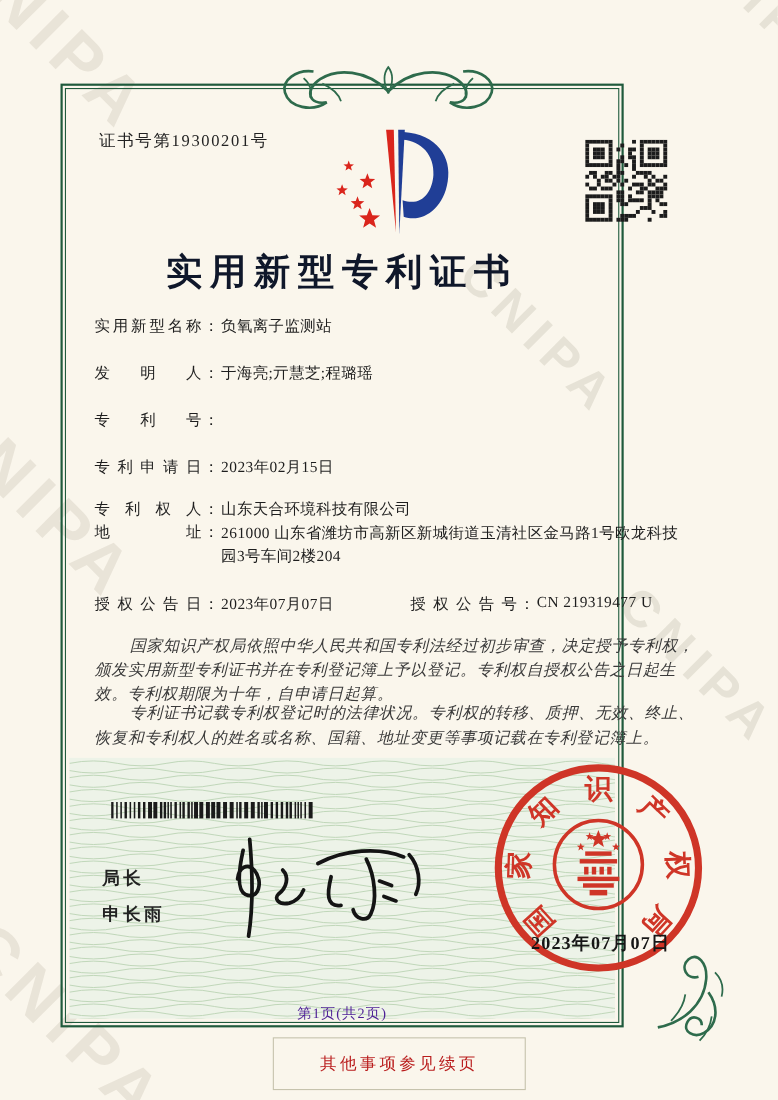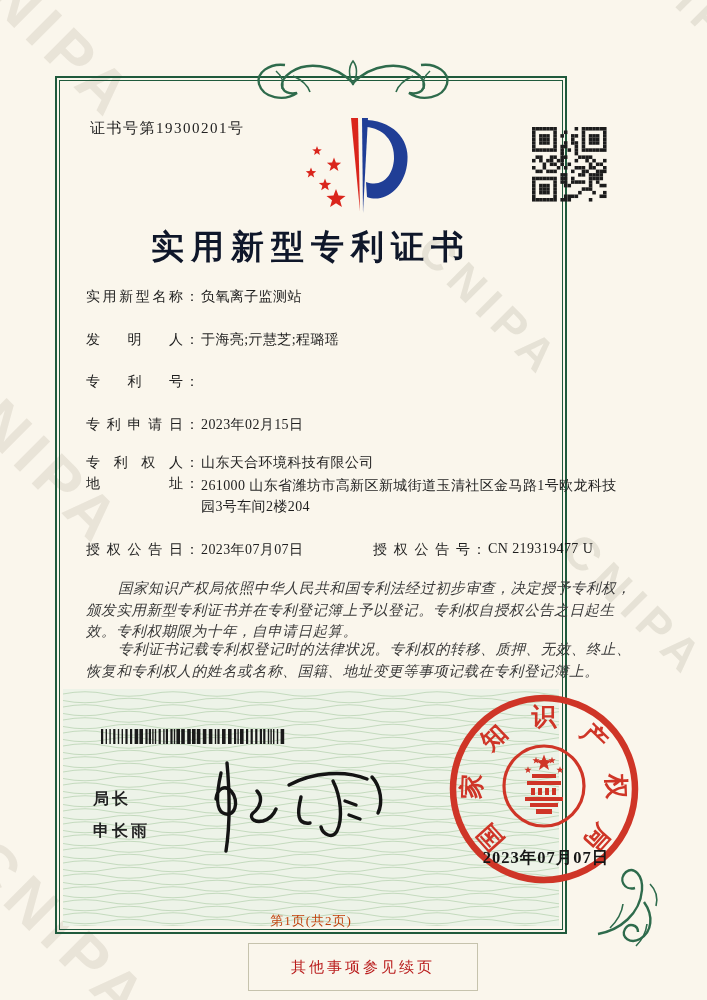--- a/index.html
+++ b/index.html
@@ -50,21 +50,21 @@
 
   .seal{position:absolute;left:386px;top:610px;}
   .seal .ring{fill:none;stroke:#cf3527;stroke-width:6.5;}
   .seal text{font-family:"Liberation Serif",serif;}
   .seal .ringtxt text{fill:#cf3527;font-size:25px;font-weight:700;text-anchor:middle;}
   .seal .emblem *{fill:#cf3527;}
   .seal .emblem .ln{fill:none;stroke:#cf3527;stroke-width:3.2;}
   .seal .date{fill:#161616;font-size:16.5px;font-weight:700;text-anchor:middle;letter-spacing:1px;}
 
   .page-no{position:absolute;left:0;top:831px;width:100%;text-align:center;
-           font-size:13px;letter-spacing:1px;color:#c2410c;}
+           font-size:13px;letter-spacing:1px;color:#4c1d95;}
 
   .ornament{position:absolute;z-index:3;}
   .ornament path{stroke:#2e6b4c;stroke-width:1.6;fill:none;}
   .ornament .fat{stroke-width:2.4;}
 
   .cont-box{position:absolute;left:248px;top:943px;width:228px;height:46px;z-index:2;
             border:1px solid #c6c3ad;display:flex;align-items:center;justify-content:center;
             font-size:15px;letter-spacing:3px;color:#b91c1c;}
 </style>
 </head>

